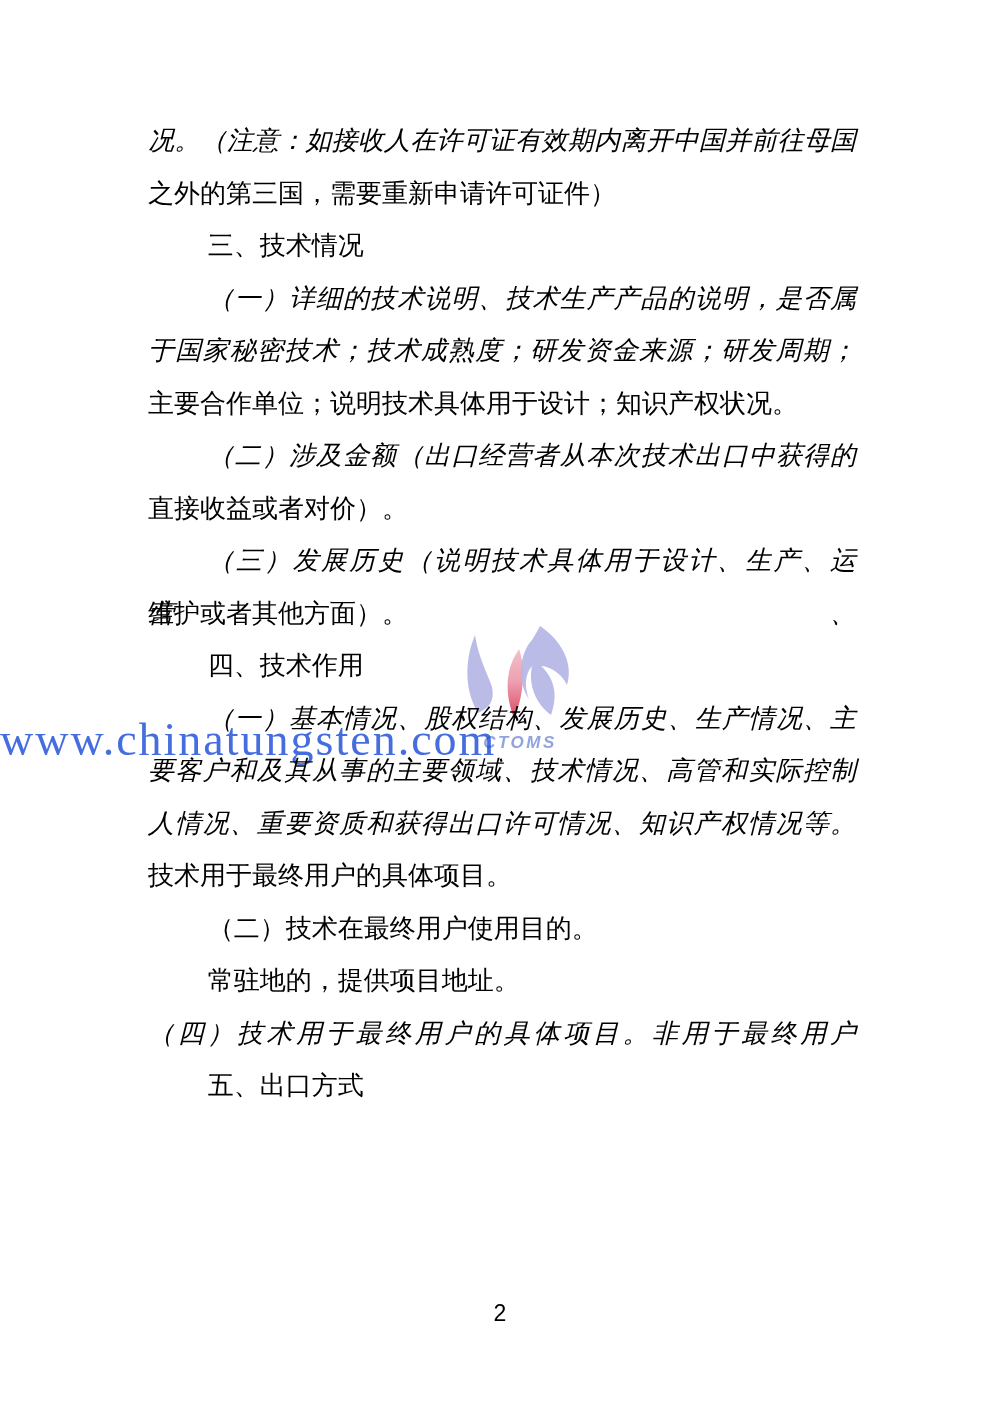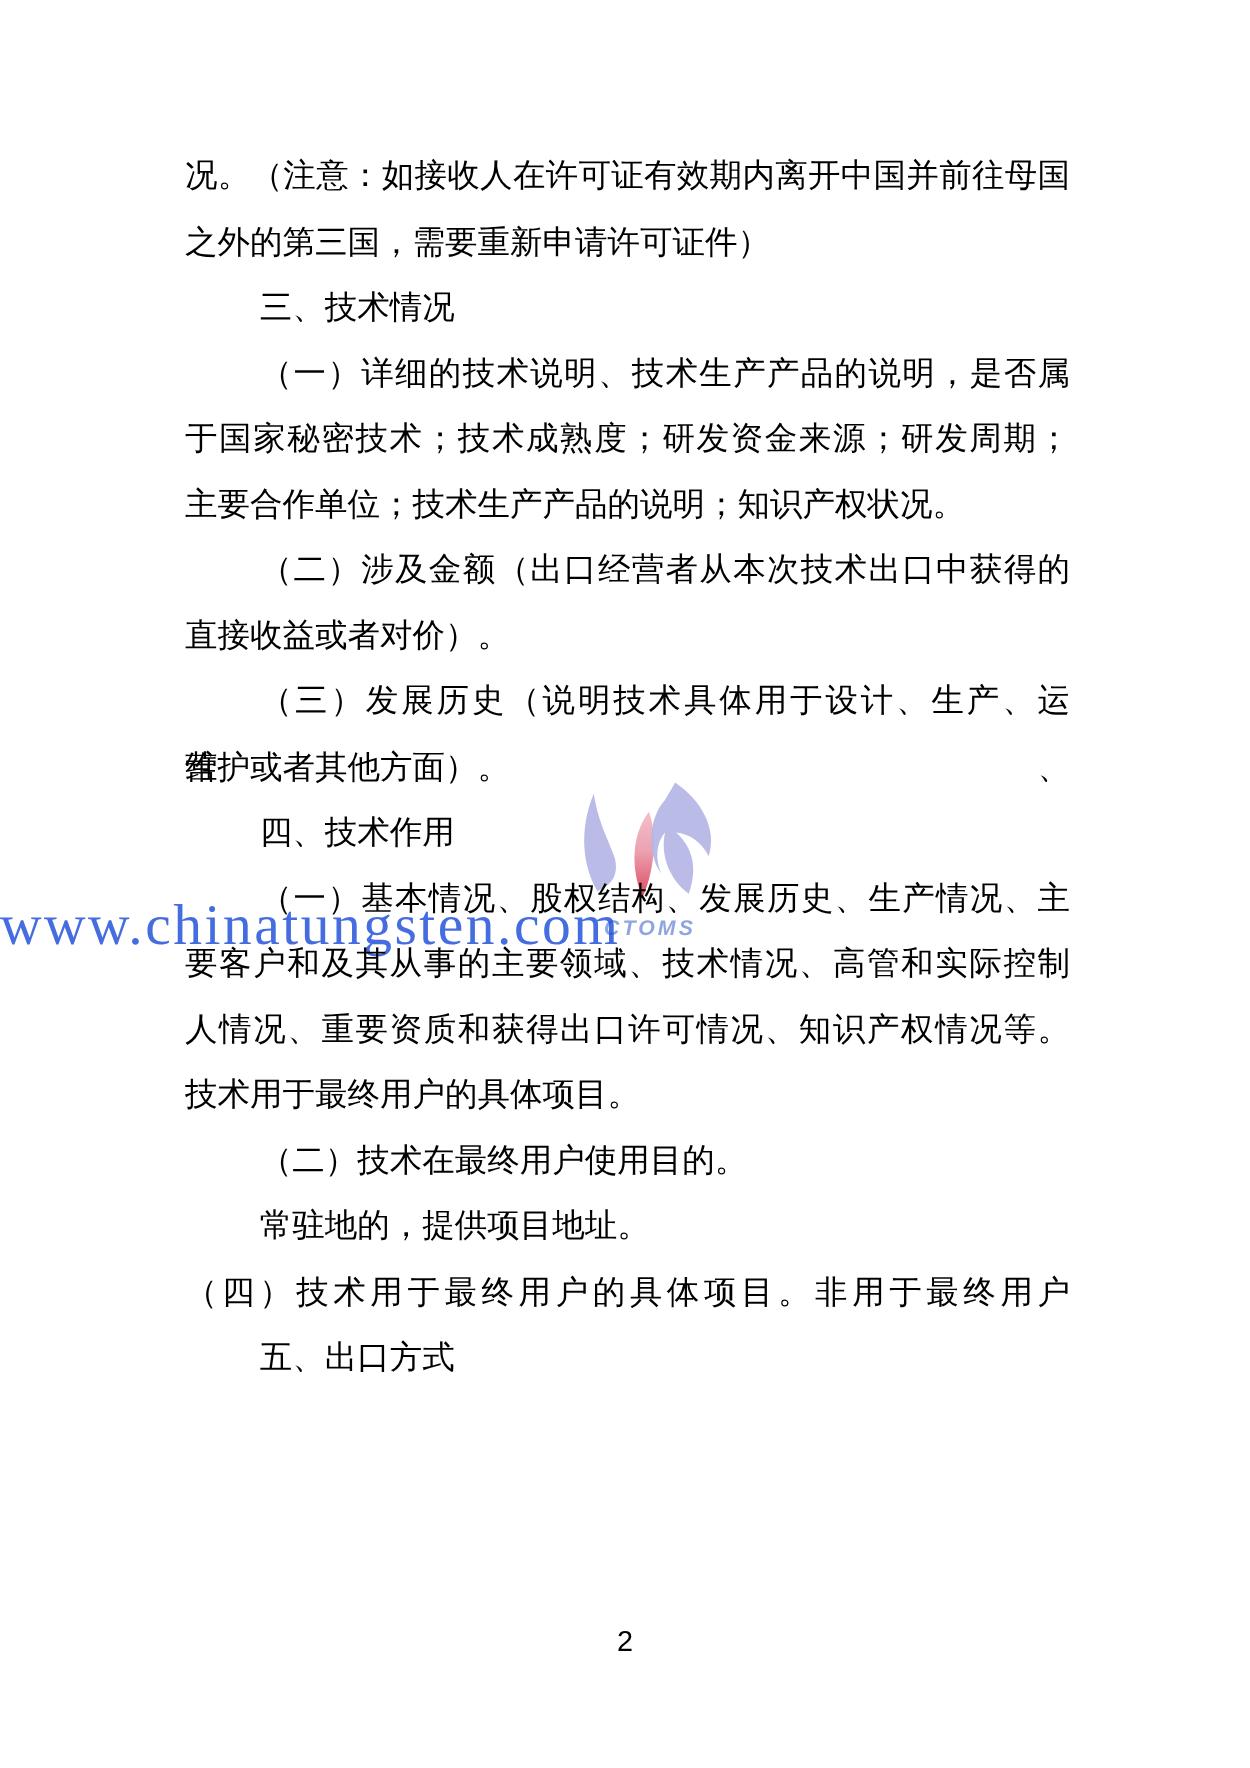--- a/index.html
+++ b/index.html
@@ -47,20 +47,21 @@
     height: 52.5px;
     line-height: 52.5px;
     overflow: visible;
     white-space: nowrap;
   }
   .line.fill {
     white-space: normal;
     text-align: justify;
     text-align-last: justify;
     text-justify: inter-character;
+    font-style: italic;
   }
   .para.indent .line:first-child { text-indent: 2.3em; }
   
   .page-number {
     position: absolute;
     top: 1300px;
     left: 0;
     width: 1000px;
     text-align: center;
     font-size: 23px;
@@ -99,21 +100,21 @@
       <div class="para">
         <div class="line fill">况。（注意：如接收人在许可证有效期内离开中国并前往母国</div>
         <div class="line">之外的第三国，需要重新申请许可证件）</div>
       </div>
       <div class="para indent">
         <div class="line">三、技术情况</div>
       </div>
       <div class="para indent">
         <div class="line fill">（一）详细的技术说明、技术生产产品的说明，是否属</div>
         <div class="line fill">于国家秘密技术；技术成熟度；研发资金来源；研发周期；</div>
-        <div class="line">主要合作单位；技术生产产品的说明；知识产权状况。</div>
+        <div class="line">主要合作单位；说明技术具体用于设计；知识产权状况。</div>
       </div>
       <div class="para indent">
         <div class="line fill">（二）涉及金额（出口经营者从本次技术出口中获得的</div>
         <div class="line">直接收益或者对价）。</div>
       </div>
       <div class="para indent">
         <div class="line fill">（三）发展历史（说明技术具体用于设计、生产、运营、</div>
         <div class="line">维护或者其他方面）。</div>
       </div>
       <div class="para indent">

